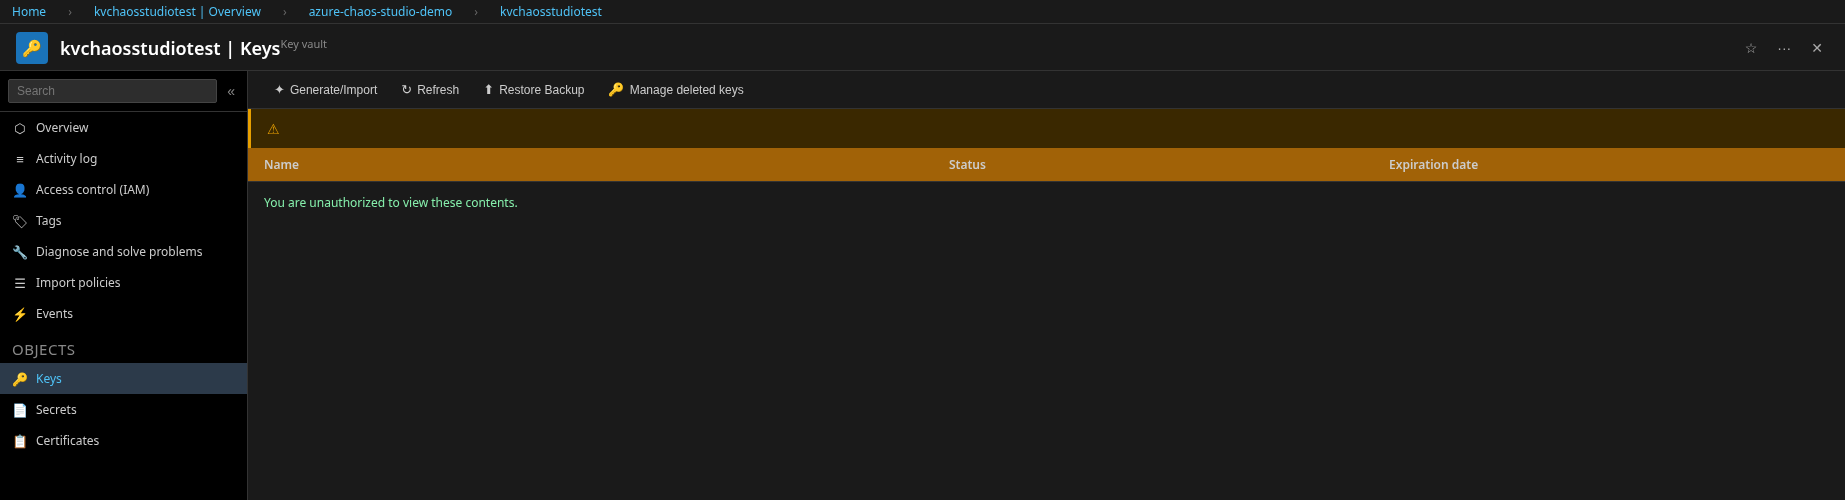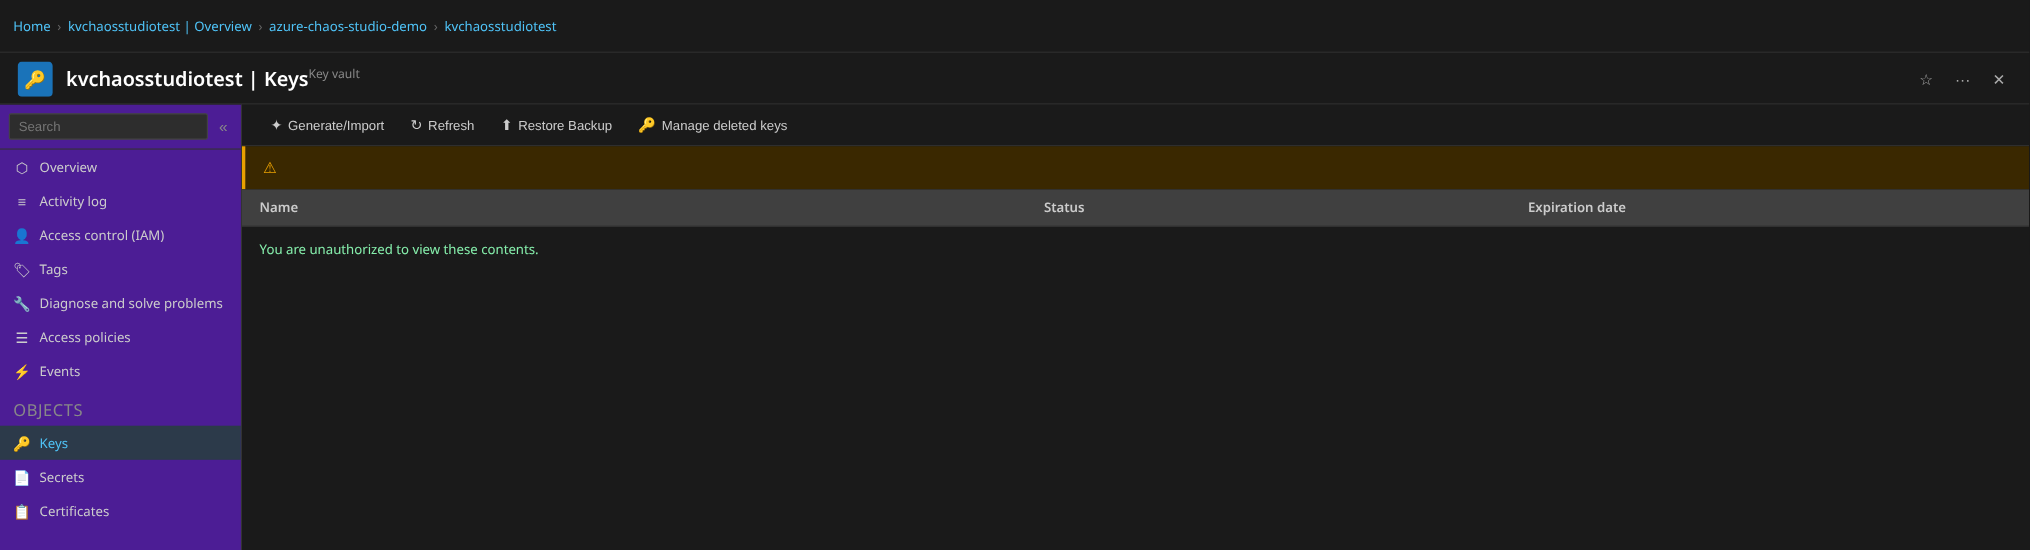--- a/index.html
+++ b/index.html
@@ -12,24 +12,24 @@
       overflow: hidden;
       display: flex;
       flex-direction: column;
     }
 
     
     .top-bar {
       background: #1a1a1a;
       border-bottom: 1px solid #333;
       padding: 0 12px;
-      height: 48px;
-      display: flex;
-      align-items: center;
-      gap: 6px;
+      height: 24px;
+      display: flex;
+      align-items: center;
+      gap: 22px;
       flex-shrink: 0;
     }
     .breadcrumb-item {
       color: #4fc3f7;
       cursor: pointer;
       font-size: 12px;
     }
     .breadcrumb-sep {
       color: #666;
       font-size: 12px;
@@ -81,22 +81,22 @@
 
     
     .main-layout {
       display: flex;
       flex: 1;
       overflow: hidden;
     }
 
     
     .sidebar {
-      width: 220px;
-      background: #4c1d95;
+      width: 248px;
+      background: #000000;
       border-right: 1px solid #333;
       display: flex;
       flex-direction: column;
       overflow-y: auto;
       flex-shrink: 0;
     }
     .sidebar-search {
       padding: 8px;
       border-bottom: 1px solid #333;
       display: flex;
@@ -202,21 +202,21 @@
     
     .data-table {
       flex: 1;
       overflow-y: auto;
     }
     .table-header {
       display: grid;
       grid-template-columns: 1fr 440px 440px;
       border-bottom: 1px solid #333;
       padding: 8px 16px;
-      background: #404040;
+      background: #a16207;
     }
     .table-header-cell {
       font-size: 12px;
       font-weight: 600;
       color: #cccccc;
     }
     .table-empty-row {
       padding: 12px 16px;
       font-size: 12px;
       color: #86efac;
@@ -276,21 +276,21 @@
     <div class="sidebar-item">
       <span class="sidebar-item-icon">🏷</span>
       <span>Tags</span>
     </div>
     <div class="sidebar-item">
       <span class="sidebar-item-icon">🔧</span>
       <span>Diagnose and solve problems</span>
     </div>
     <div class="sidebar-item">
       <span class="sidebar-item-icon">☰</span>
-      <span>Access policies</span>
+      <span>Import policies</span>
     </div>
     <div class="sidebar-item">
       <span class="sidebar-item-icon">⚡</span>
       <span>Events</span>
     </div>
 
     <div class="sidebar-section-label">Objects</div>
 
     <div class="sidebar-item active">
       <span class="sidebar-item-icon">🔑</span>

